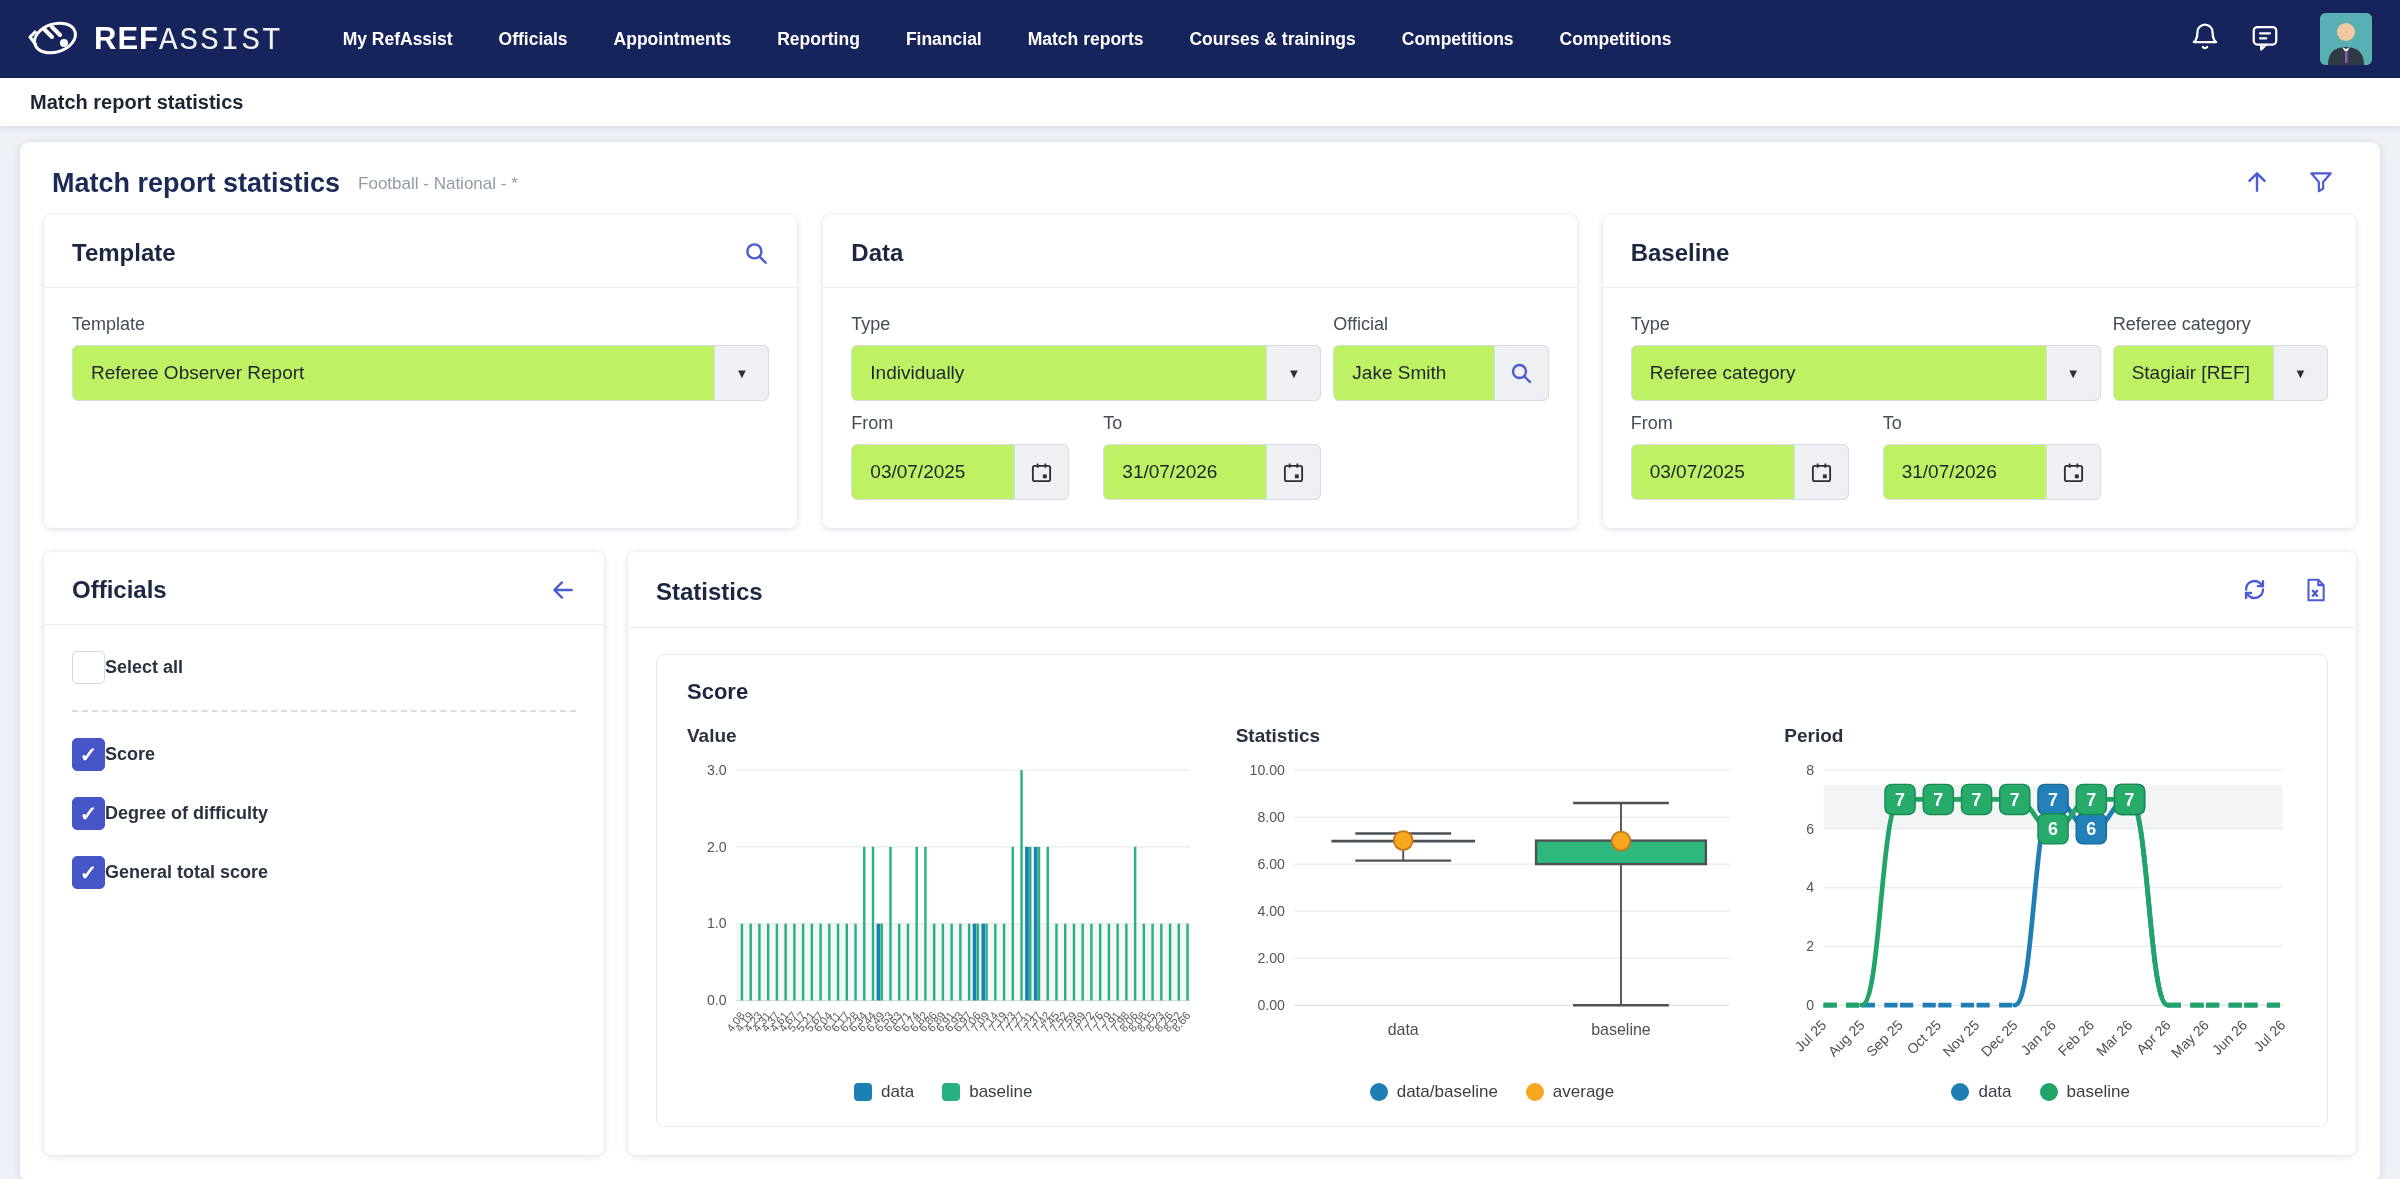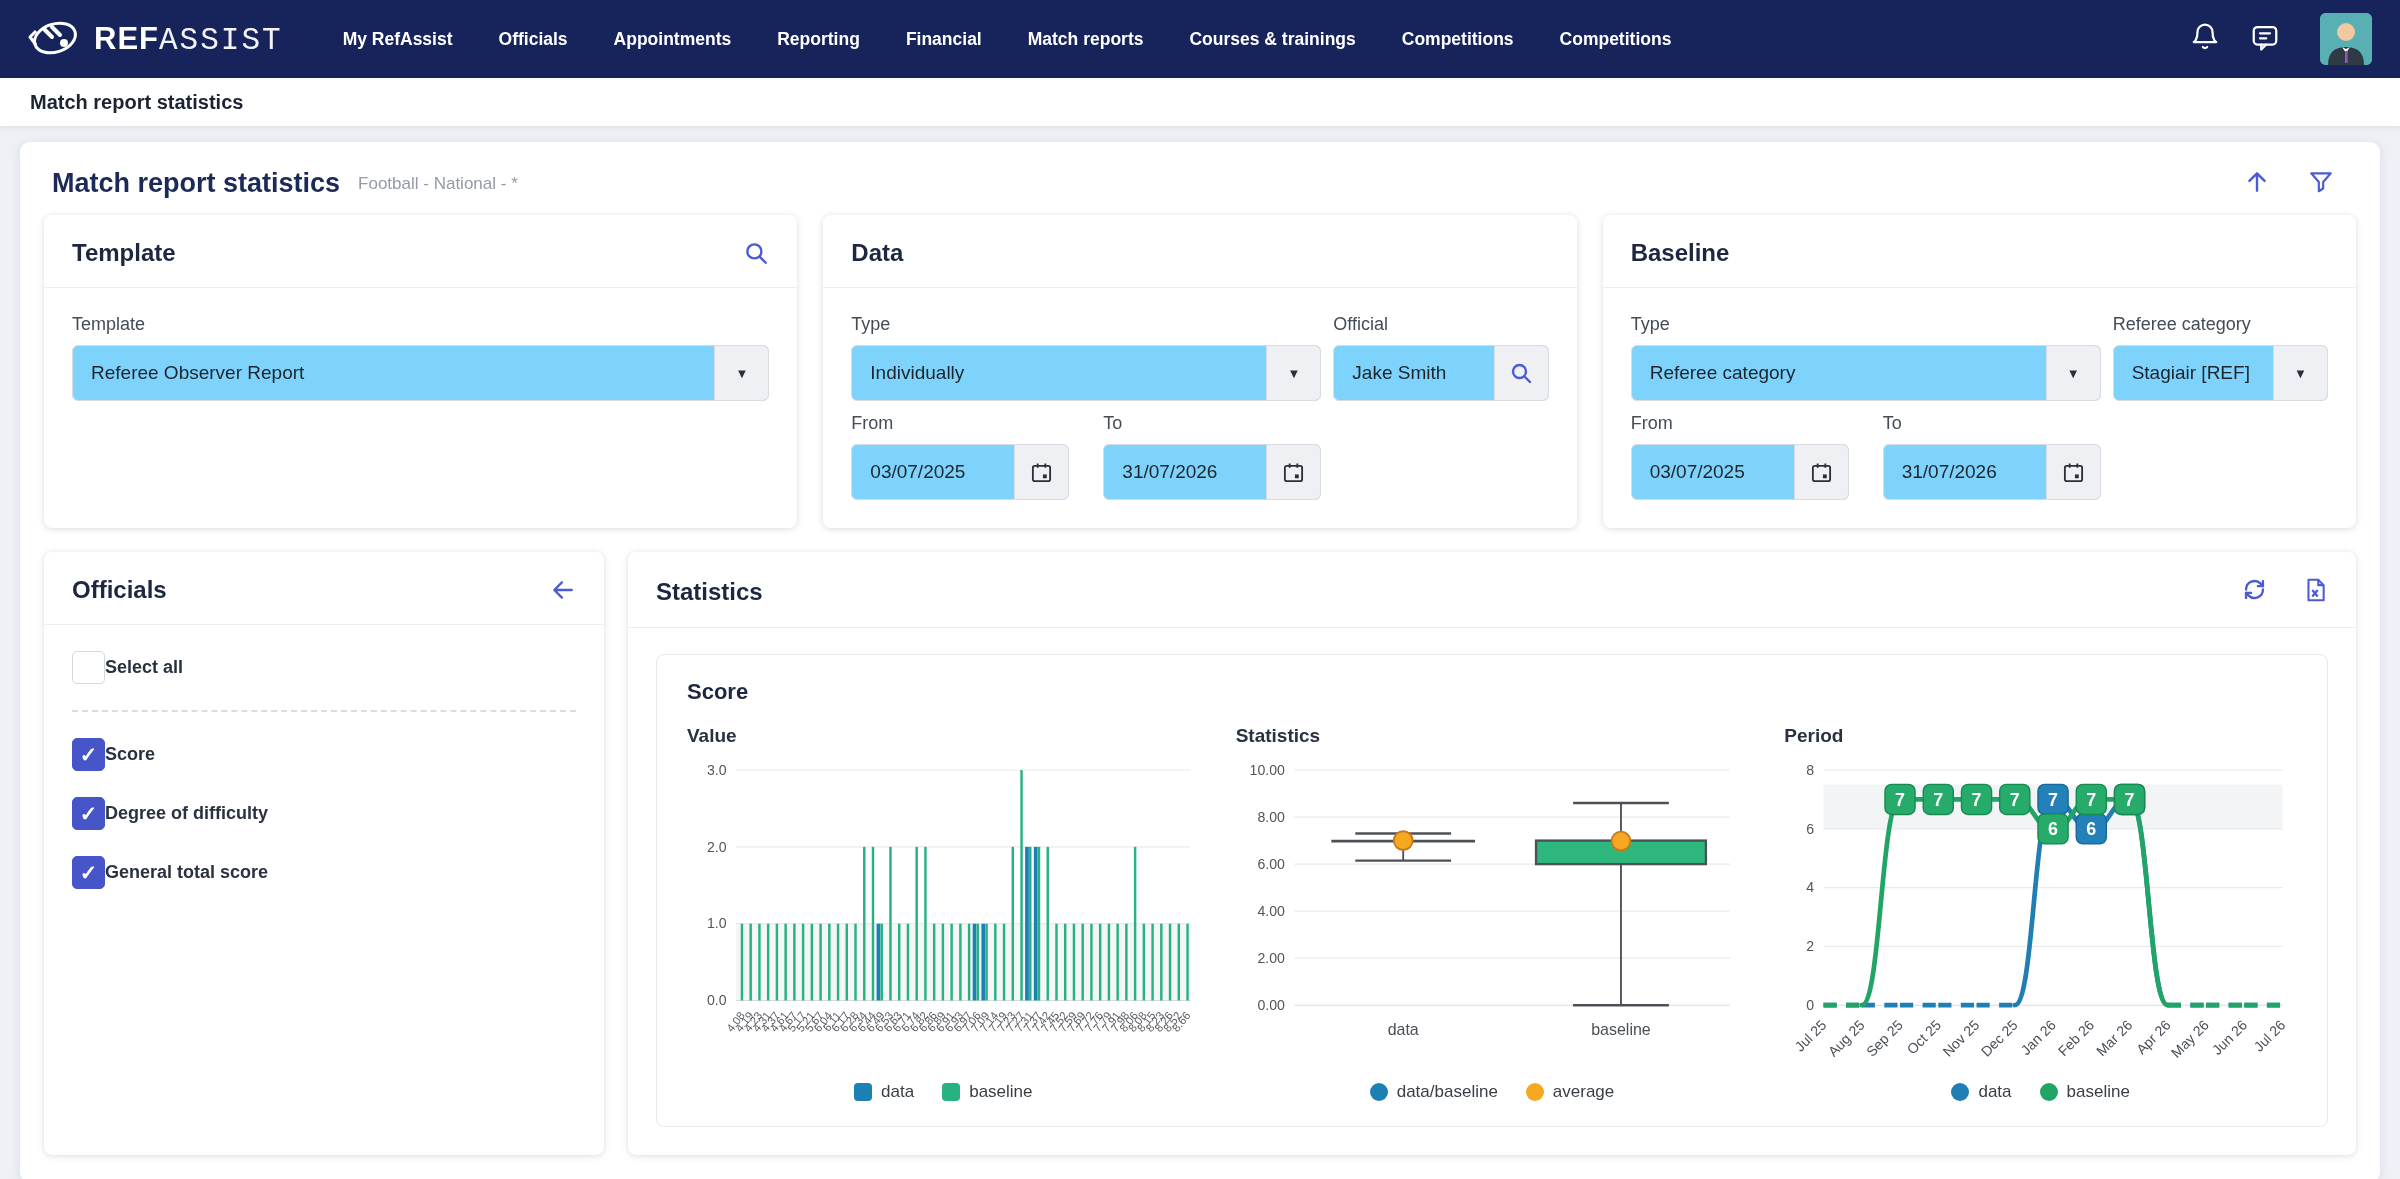--- a/index.html
+++ b/index.html
@@ -29,21 +29,21 @@
   .page-actions { margin-left:auto; display:flex; gap:38px; align-items:center; padding-right:14px; }
   .action-icon { width:26px; height:26px; cursor:pointer; }
   
   .cards-row { display:grid; grid-template-columns:1fr 1fr 1fr; gap:26px; padding:0 4px; }
   .panel-card { background:#fff; border-radius:8px; box-shadow:0 1px 6px rgba(20,30,60,.16); }
   .panel-header { display:flex; align-items:center; padding:24px 28px 20px 28px; border-bottom:1px solid #ebedf1; }
   .panel-title { font-size:24px; font-weight:700; color:#1e2742; }
   .panel-header .hdr-icon { margin-left:auto; width:26px; height:26px; cursor:pointer; }
   .panel-body { padding:26px 28px 28px 28px; }
   .field-label { font-size:18px; color:#444c57; margin-bottom:10px; }
-  .control { height:56px; border:1px solid #d8dbe2; border-radius:6px; background:#7dd3fc;
+  .control { height:56px; border:1px solid #d8dbe2; border-radius:6px; background:#bef264;
     display:flex; align-items:stretch; overflow:hidden; cursor:pointer; }
   .control-value { flex:1; display:flex; align-items:center; padding-left:18px; font-size:19px; color:#1f242c; white-space:nowrap; }
   .control-seg { width:54px; background:#eef0f3; border-left:1px solid #d8dbe2; display:flex; align-items:center; justify-content:center; }
   .caret { font-size:13px; color:#2b2f36; }
   .fields-2col { display:grid; grid-template-columns:1fr 1fr; column-gap:34px; row-gap:26px;gap:12px; }
   .date-field .control { width:218px; }
   
   .lower-row { display:grid; grid-template-columns:560px 1fr; gap:24px; margin-top:24px; padding:0 4px; align-items:stretch; }
   .check-row { display:flex; align-items:center; margin-bottom:26px; cursor:pointer; }
   .checkbox { width:33px; height:33px; border-radius:5px; border:1px solid #d4d7de; background:#fff;

